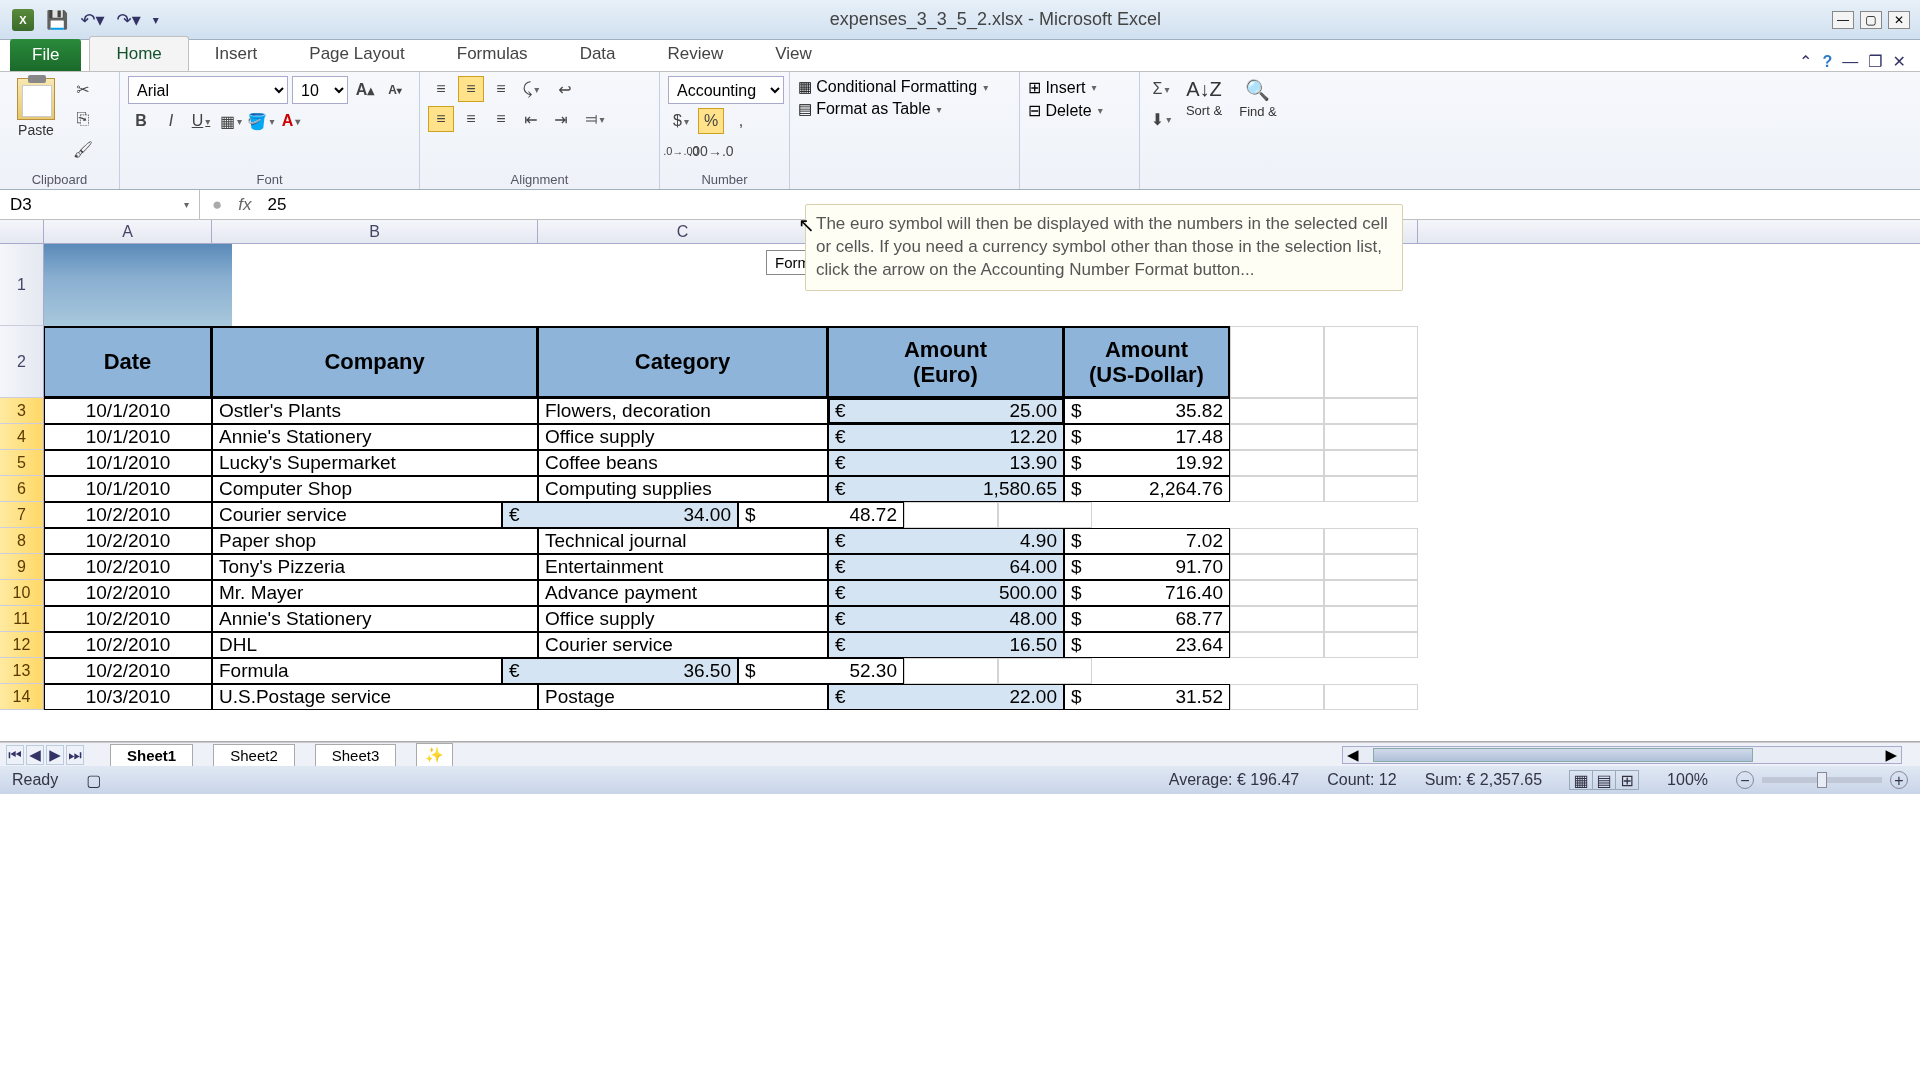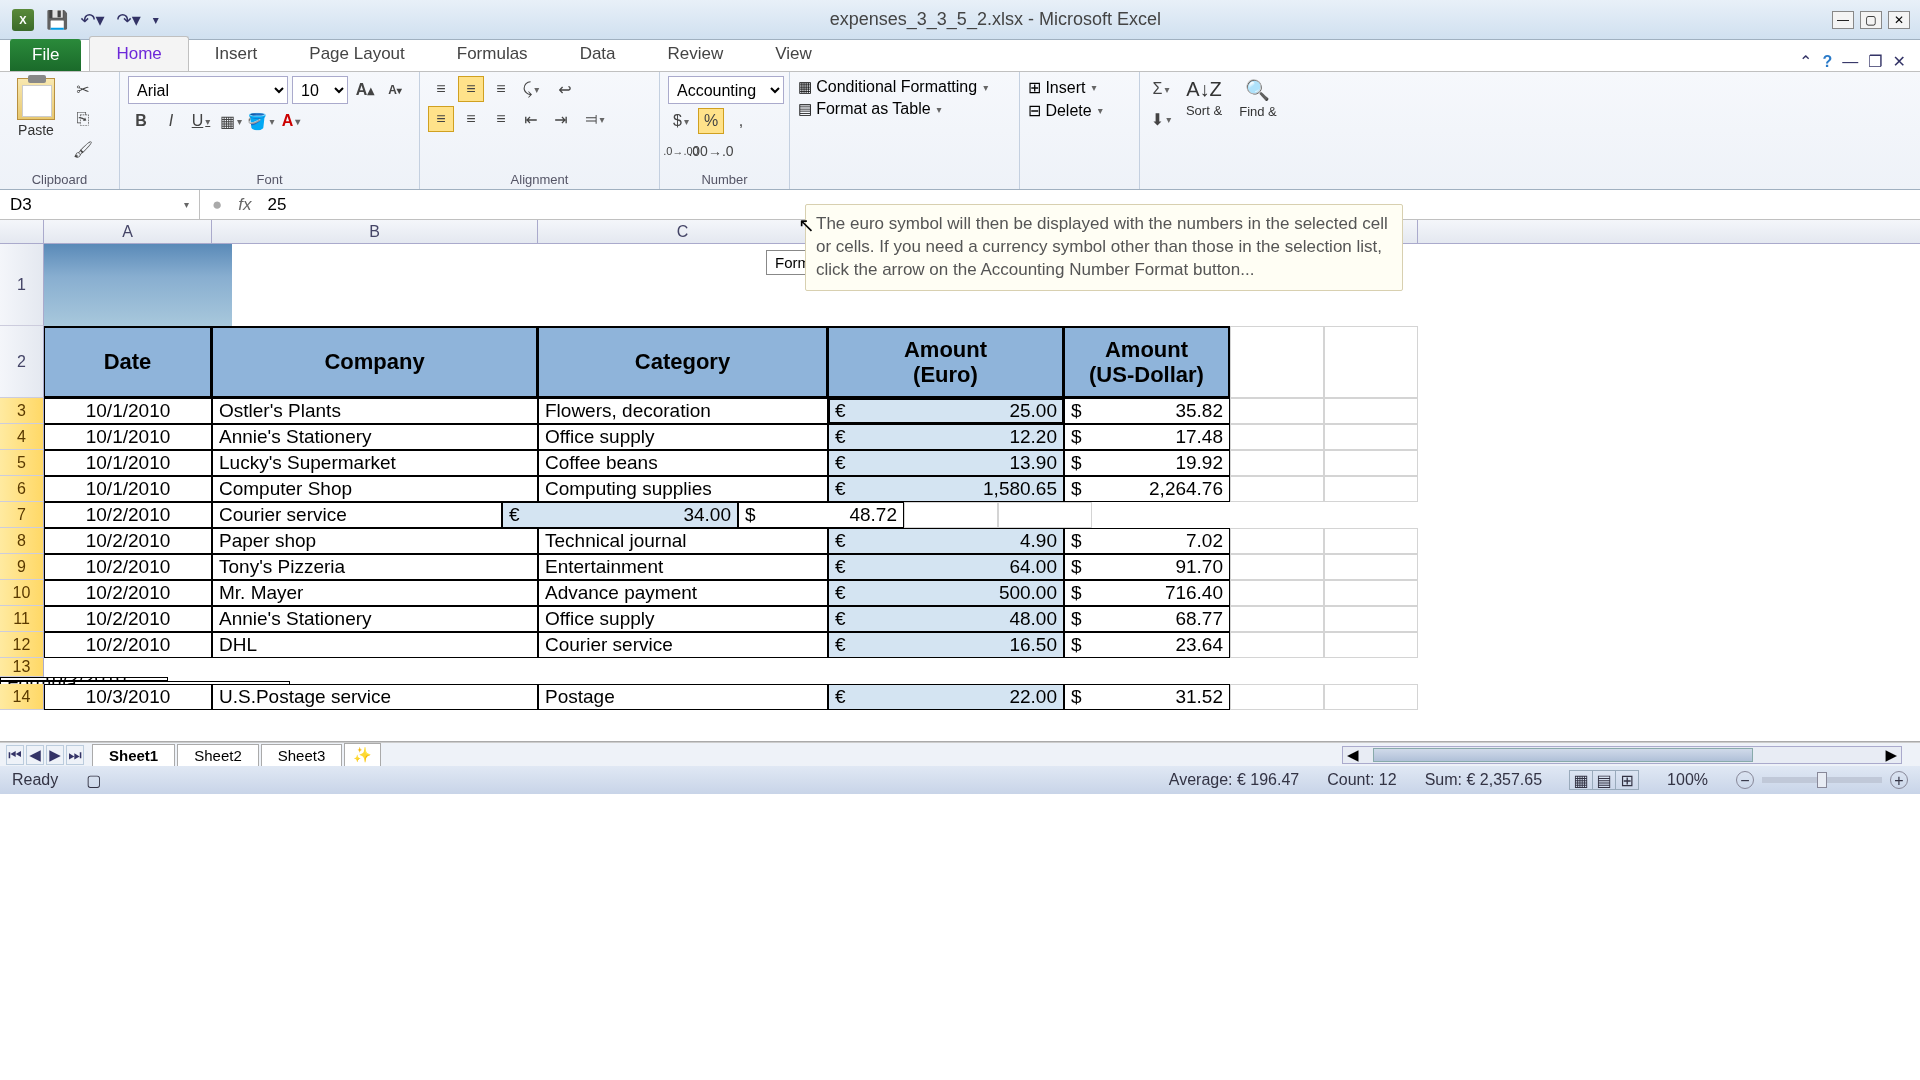--- a/index.html
+++ b/index.html
@@ -11,21 +11,21 @@
 .titlebar .qat .xlicon { width: 22px; height: 22px; background: linear-gradient(#5a8a3a,#3a6a2a); border-radius: 3px; display:flex;align-items:center;justify-content:center;color:#fff;font-size:11px;font-weight:bold;}
 .titlebar .qat span { font-size: 18px; color: #336; }
 .titlebar .title { flex: 1; text-align: center; font-size: 18px; color: #444; }
 .titlebar .winbtns { display: flex; gap: 6px; padding-right: 10px; }
 .titlebar .winbtns div { width: 22px; height: 18px; border: 1px solid #888; background: #f4f4f4; display: flex; align-items: center; justify-content: center; font-size: 12px; }
 
 
 .ribbon-tabs { height: 32px; background: #fff; display: flex; align-items: end; border-bottom: 1px solid #c0c0c0; padding-left: 10px; gap: 0; }
 .ribbon-tabs .tab { padding: 7px 26px; font-size: 17px; color: #444; cursor: pointer; }
 .ribbon-tabs .tab.file { background: linear-gradient(#2a8a3a,#1a6a2a); color: #fff; border-radius: 3px 3px 0 0; margin-right: 8px; padding: 6px 22px; }
-.ribbon-tabs .tab.active { background: #f4f4f4; border: 1px solid #c0c0c0; border-bottom: none; border-radius: 3px 3px 0 0; color: #6d28d9; }
+.ribbon-tabs .tab.active { background: #f4f4f4; border: 1px solid #c0c0c0; border-bottom: none; border-radius: 3px 3px 0 0; color: #14532d; }
 .ribbon-tabs .right { margin-left: auto; display: flex; gap: 10px; padding-right: 14px; align-items:center;}
 .ribbon-tabs .right span { font-size: 16px; color: #336; }
 
 
 .ribbon { height: 118px; background: linear-gradient(#f6f8fc, #eef2f8); border-bottom: 1px solid #a0b0c0; display: flex; position: relative; }
 .group { border-right: 1px solid #c4d0e0; padding: 4px 8px 2px; display: flex; flex-direction: column; position: relative; }
 .group-label { font-size: 13px; color: #556; text-align: center; position: absolute; bottom: 2px; left: 0; right: 0; }
 .group-body { flex: 1; display: flex; gap: 6px; align-items: start; }
 .big-btn { display: flex; flex-direction: column; align-items: center; justify-content: center; width: 56px; gap: 2px; font-size: 14px; color: #333; padding-top:2px;}
 .small-btn { width: 26px; height: 26px; display: flex; align-items: center; justify-content: center; font-size: 16px; color: #444; border: 1px solid transparent; }
@@ -71,21 +71,21 @@
 .cur-val { text-align: right; }
 .active-cell { outline: 3px solid #000; outline-offset: -2px; }
 
 
 .cA { width: 168px; } .cB { width: 326px; } .cC { width: 290px; } .cD { width: 236px; } .cE { width: 166px; } .cF { width: 94px; } .cG { width: 94px; }
 
 
 .sheet-tabs { height: 24px; background: #eef2f8; display: flex; align-items: center; border-top: 1px solid #ccc; font-size: 15px; }
 .sheet-tabs .nav { display: flex; gap: 2px; padding: 0 6px; }
 .sheet-tabs .nav span { width: 18px; text-align: center; color: #336; border: 1px solid #bcd; }
-.sheet-tabs .stab { padding: 2px 16px; border: 1px solid #aaa; background: #fff; border-bottom: none; margin-left: 2px; }
+.sheet-tabs .stab { padding: 2px 16px; border: 1px solid #aaa; background: #fff; border-bottom: none; margin-left: 20px; }
 .sheet-tabs .stab.active { font-weight: bold; background: #fff; }
 .sheet-tabs .hscroll { margin-left: auto; width: 560px; height: 18px; border: 1px solid #aac; background: #e8ecf4; position: relative; margin-right: 18px; display:flex;align-items:center;justify-content:space-between;}
 .sheet-tabs .hscroll .thumb { position: absolute; left: 30px; width: 380px; height: 14px; background: linear-gradient(#d0daea,#b0c0d8); border: 1px solid #8aa; top: 1px; }
 
 .status { height: 28px; background: linear-gradient(#e0e8f4,#c8d4e8); display: flex; align-items: center; font-size: 16px; color: #334; padding: 0 12px; gap: 28px; }
 .status .spacer { flex: 1; }
 .status .views span { width: 24px; height: 20px; border: 1px solid #9ab; display: inline-flex; align-items: center; justify-content: center; margin-left: -1px; }
 .status .zoom { display: flex; align-items: center; gap: 8px; }
 .status .zoom .track { width: 120px; height: 6px; background: #c0c8d8; position: relative; }
 .status .zoom .track .tb { position: absolute; width: 10px; height: 16px; background: #e8ecf4; border: 1px solid #889; top: -5px; left: 55px; }
@@ -444,21 +444,21 @@
           <span class="cur-sym">€</span>
           <span class="cur-val">16.50</span>
         </div>
         <div class="cell cE colE">
           <span class="cur-sym">$</span>
           <span class="cur-val">23.64</span>
         </div>
         <div class="cell cF" style="border: 1px solid rgb(212, 212, 212);"></div>
         <div class="cell cG" style="border: 1px solid rgb(212, 212, 212);"></div>
       </div>
-      <div class="r data" style="height: 26px; flex-direction: column;">
+      <div class="r data" style="height: 26px;">
         <div class="rh sel">13</div>
         <div class="cell cA colA">10/2/2010</div>
         <div class="cell cC">Formula</div>
         <div class="cell cD colD">
           <span class="cur-sym">€</span>
           <span class="cur-val">36.50</span>
         </div>
         <div class="cell cE colE">
           <span class="cur-sym">$</span>
           <span class="cur-val">52.30</span>

